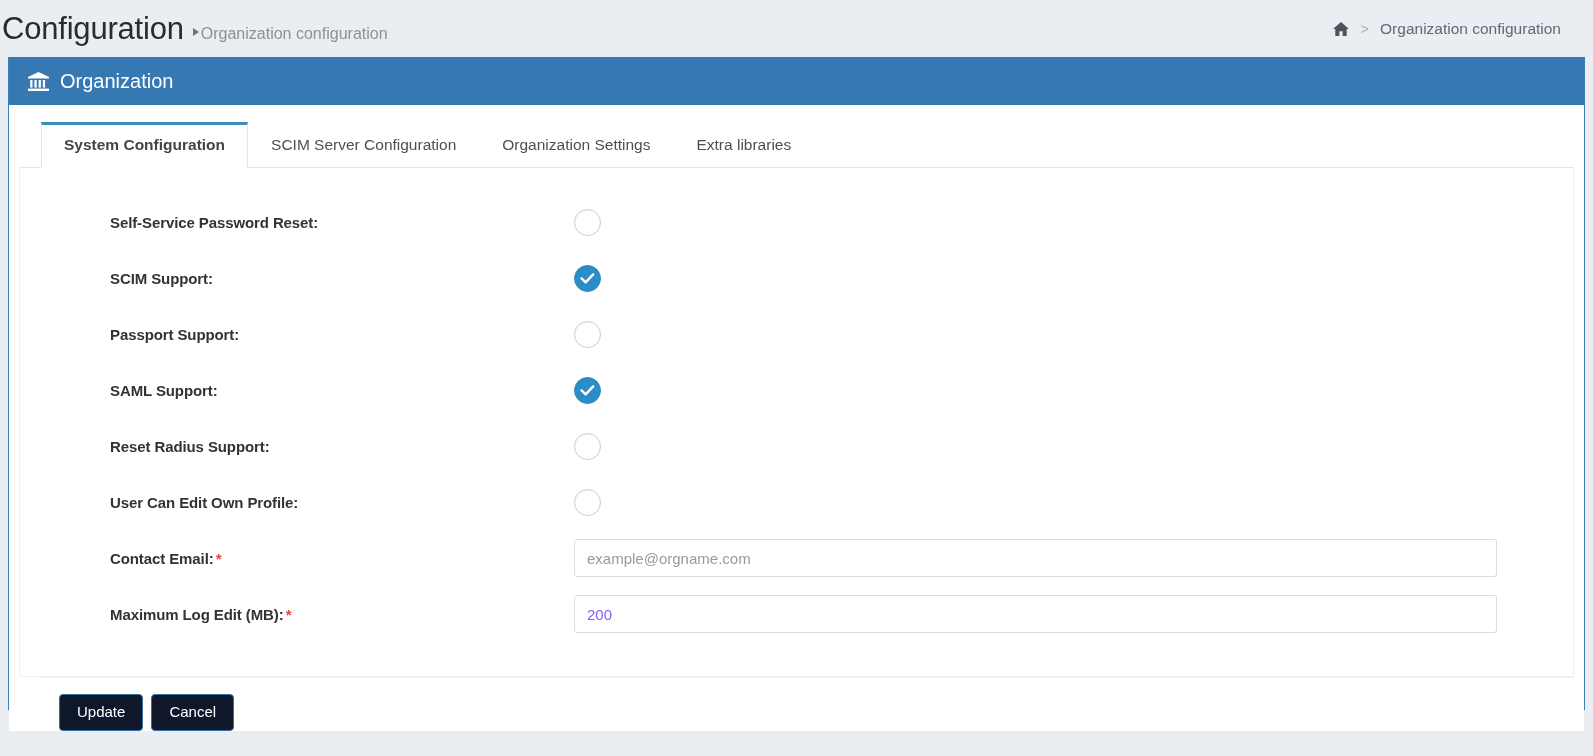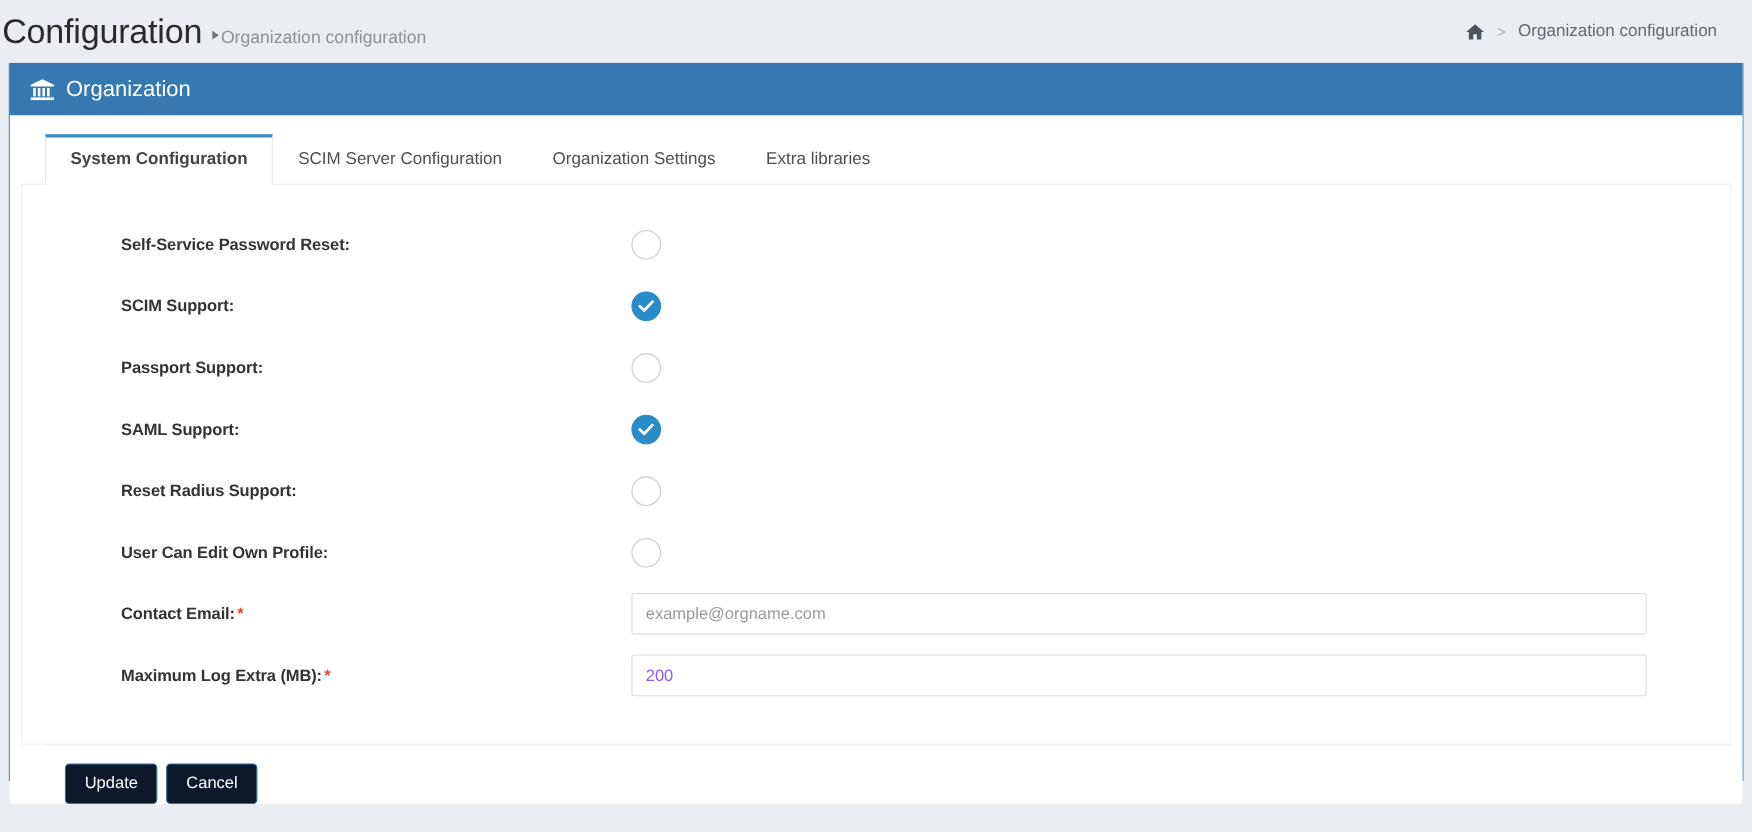--- a/index.html
+++ b/index.html
@@ -303,21 +303,21 @@
       </div>
 
       <div class="form-row">
         <div class="lbl"><span>Contact Email:</span><span class="req">*</span></div>
         <div class="ctrl">
           <input class="txtfield" type="text" placeholder="example@orgname.com" style="">
         </div>
       </div>
 
       <div class="form-row">
-        <div class="lbl"><span>Maximum Log Extra (MB):</span><span class="req">*</span></div>
+        <div class="lbl"><span>Maximum Log Edit (MB):</span><span class="req">*</span></div>
         <div class="ctrl">
           <input class="txtfield" type="text" value="200" style="">
         </div>
       </div>
 
     </div>
 
     <div class="foot-sep"></div>
 
     <div class="btn-row">

